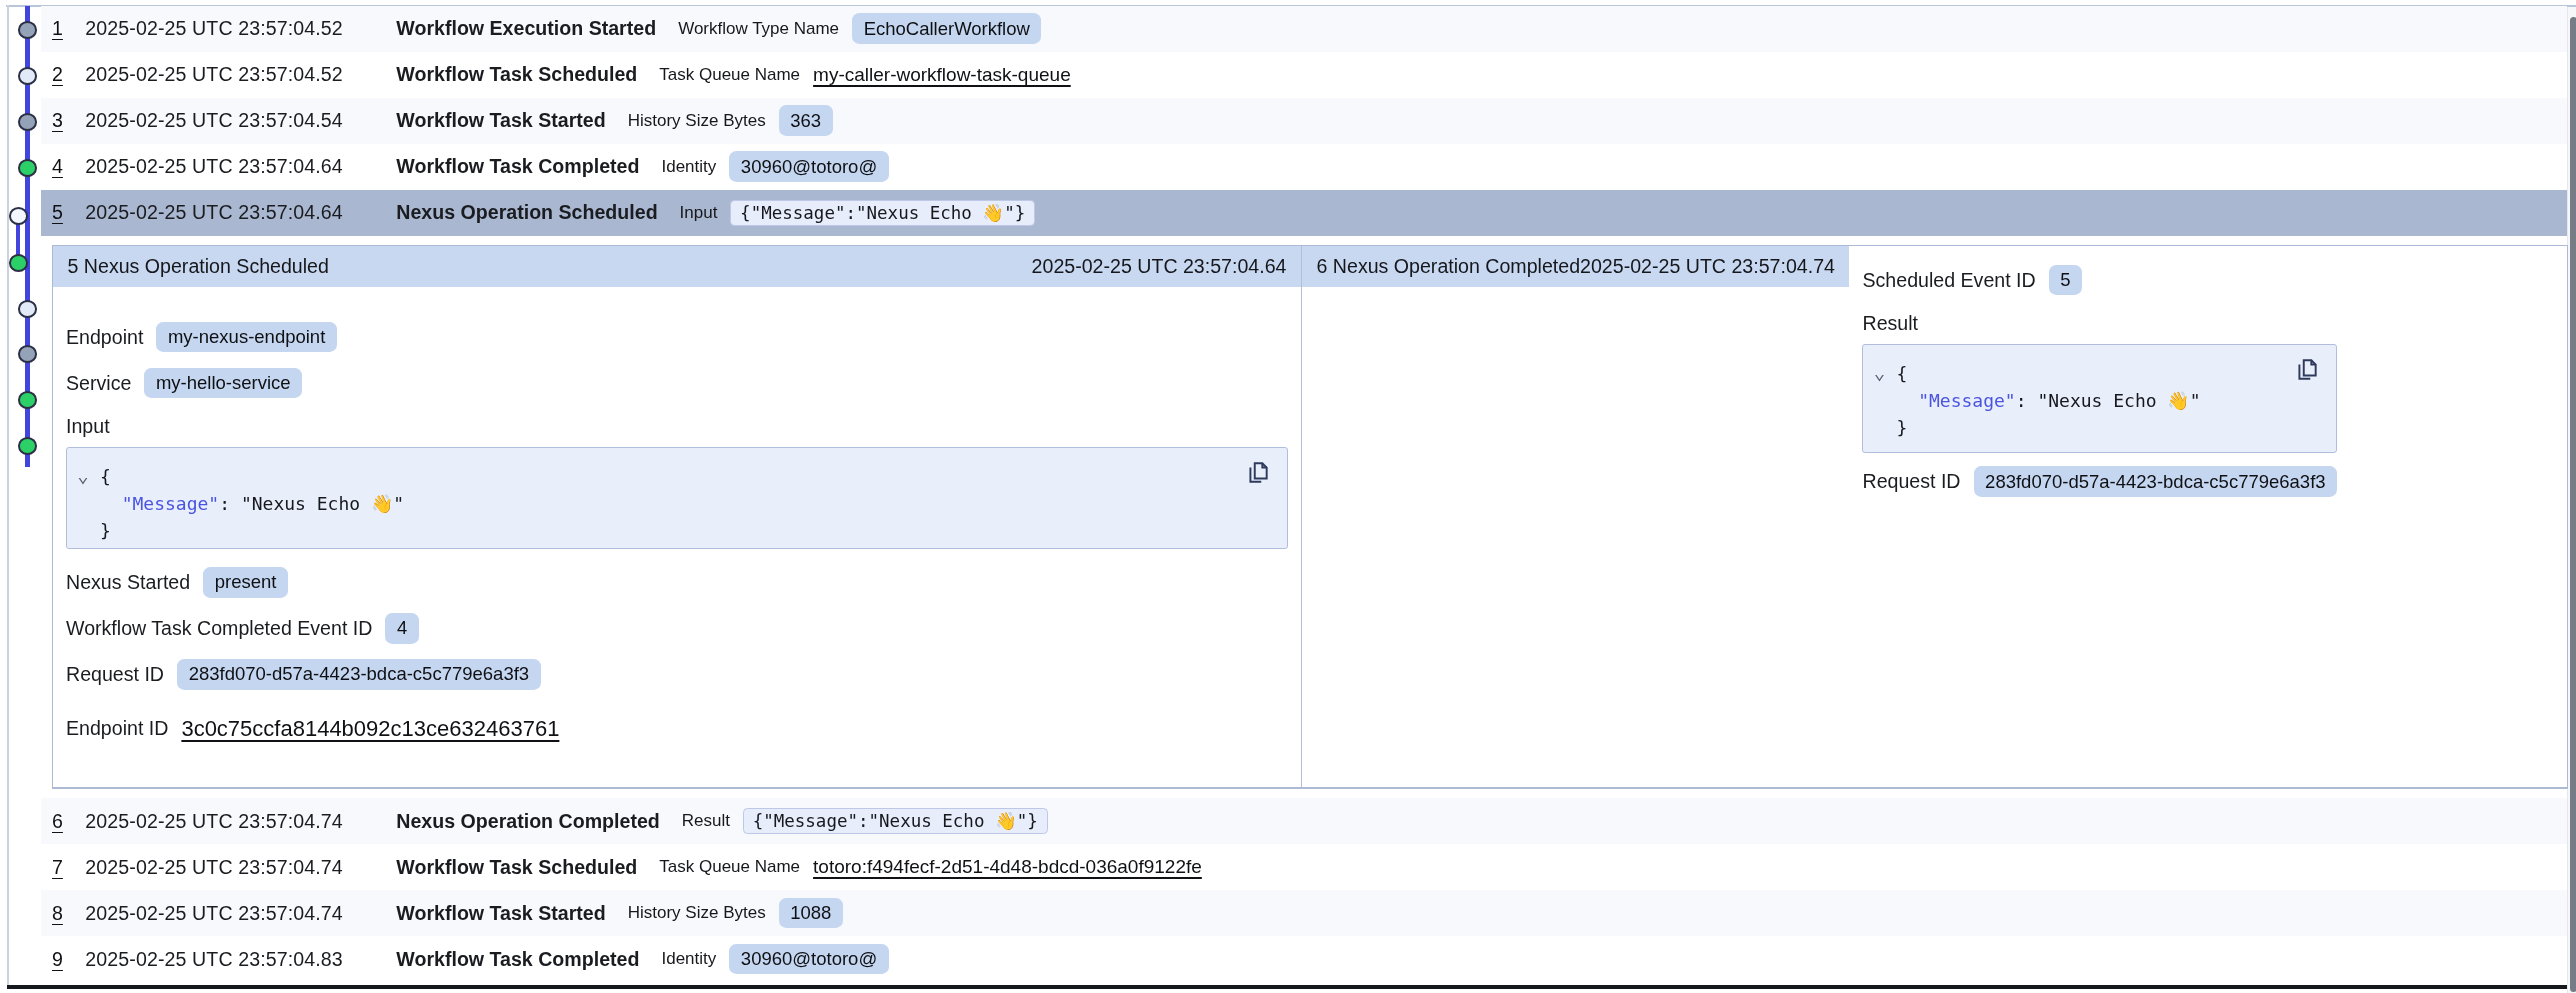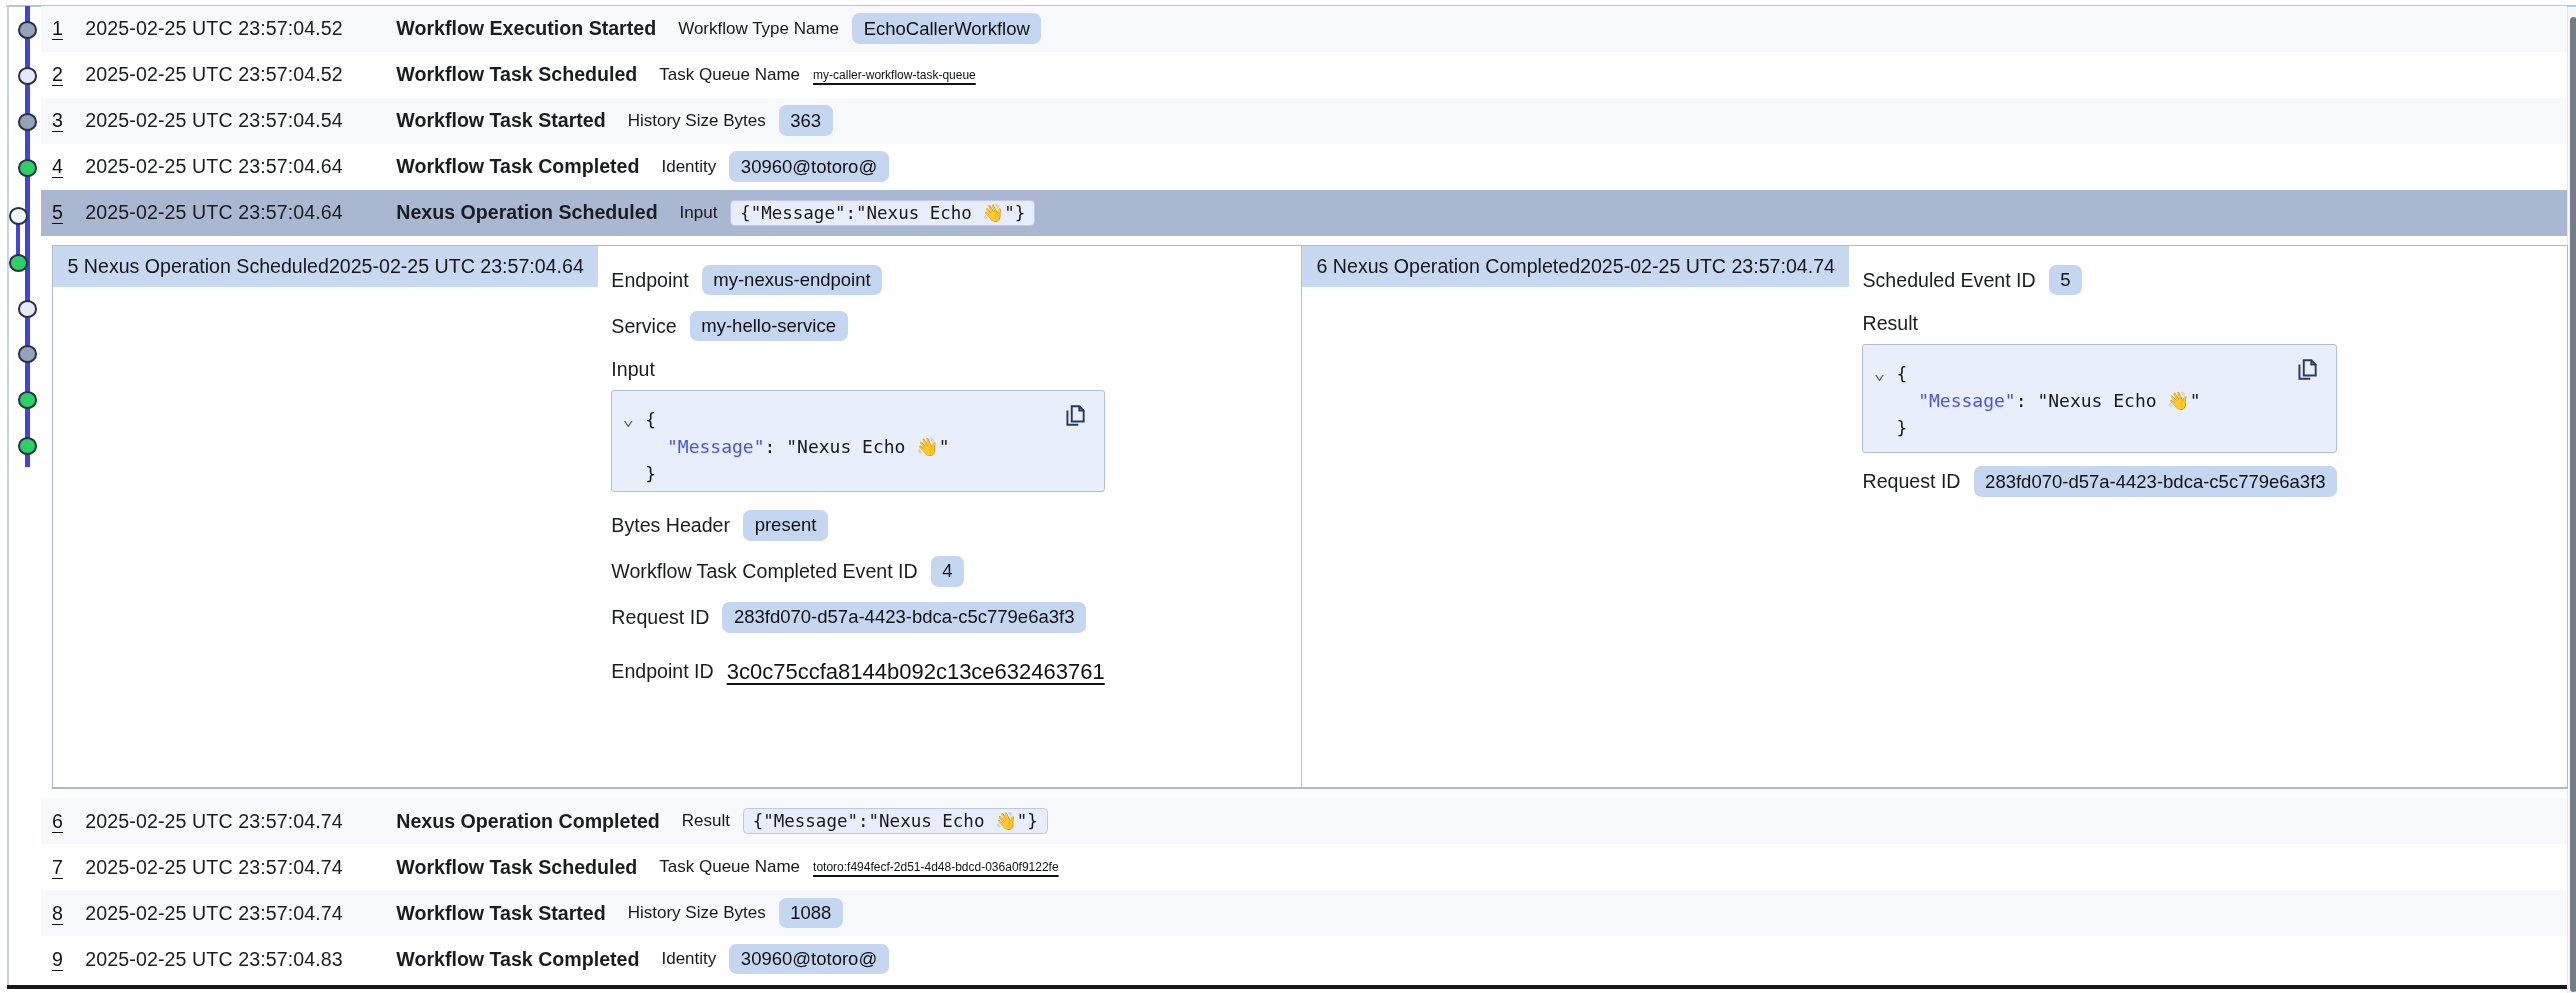--- a/index.html
+++ b/index.html
@@ -31,25 +31,25 @@
   .row.even{background:#ffffff;}
   .row.selected{background:#a9b7d1;}
   .num{width:26px;color:#101114;text-decoration:underline;text-underline-offset:3.6px;flex:none;}
   .time{margin-left:7.3px;width:311px;flex:none;letter-spacing:0.1px;}
   .name{font-weight:700;flex:none;}
   .attr{margin-left:22px;font-size:17px;color:#17181c;flex:none;}
   .val{margin-left:13px;flex:none;}
   .chip{background:#c5d6f1;border-radius:7.3px;padding:4.4px 11.6px;font-size:18.5px;color:#0f1013;}
   .chip-mono{background:#e8edfb;border:1.5px solid #bcc8e6;border-radius:4.4px;padding:2.2px 8.7px;
     font-family:"DejaVu Sans Mono",monospace;font-size:17.5px;color:#16181d;}
-  .val-link{color:#101114;text-decoration:underline;text-underline-offset:4.4px;text-decoration-thickness:1.5px;font-size:12px;}
+  .val-link{color:#101114;text-decoration:underline;text-underline-offset:4.4px;text-decoration-thickness:1.5px;font-size:19px;}
   
   .details{position:absolute;left:52px;top:245px;width:2514px;height:541px;border:1.5px solid #adbad6;border-bottom-width:2.2px;
     background:#fff;display:flex;box-sizing:content-box;}
-  .dcol-left{width:1248px;flex:none;border-right:1.5px solid #b3bfd8;display:flex;flex-direction:row;}
+  .dcol-left{width:1248px;flex:none;border-right:1.5px solid #b3bfd8;display:flex;flex-direction:column;gap:16px;}
   .dcol-right{flex:1;display:flex;flex-direction:row;}
   .panel-header{height:41px;flex:none;background:#c8d8f1;display:flex;justify-content:space-between;align-items:center;
     padding:0 14.5px;font-size:19.6px;color:#15171c;}
   .panel-body{padding:11px 13px 0 13px;}
   .field{height:46px;display:flex;align-items:center;font-size:19.6px;}
   .field-short{height:41px;display:flex;align-items:center;font-size:19.6px;}
   .field .chip,.field .val-link{margin-left:13px;}
   .codeblock{position:relative;background:#e9eefb;border:1.5px solid #b1bddc;border-radius:2.9px;
     font-family:"DejaVu Sans Mono",monospace;font-size:18px;line-height:27px;color:#16181d;
     padding:14.5px 14.5px 0 33px;box-sizing:border-box;}
@@ -148,21 +148,21 @@
         <div class="code-line"><span>{</span></div>
         <div class="code-line"><span class="jkey">  "Message"</span><span>: </span><span>"Nexus Echo 👋"</span></div>
         <div class="code-line"><span>}</span></div>
         <svg class="copy-btn" viewBox="0 0 24 24" fill="none" stroke="#2d3a5c" stroke-width="1.8">
           <path d="M9 3 h7 l4 4 v10 h-11 z"></path>
             <path d="M16 3 v4 h4"></path>
             <path d="M5 7 v13 h10"></path>
         </svg>
       </div>
       <div class="field mt14">
-        <span>Bytes Header</span>
+        <span>Nexus Started</span>
         <span class="chip">present</span>
       </div>
       <div class="field">
         <span>Workflow Task Completed Event ID</span>
         <span class="chip">4</span>
       </div>
       <div class="field">
         <span>Request ID</span>
         <span class="chip">283fd070-d57a-4423-bdca-c5c779e6a3f3</span>
       </div>

